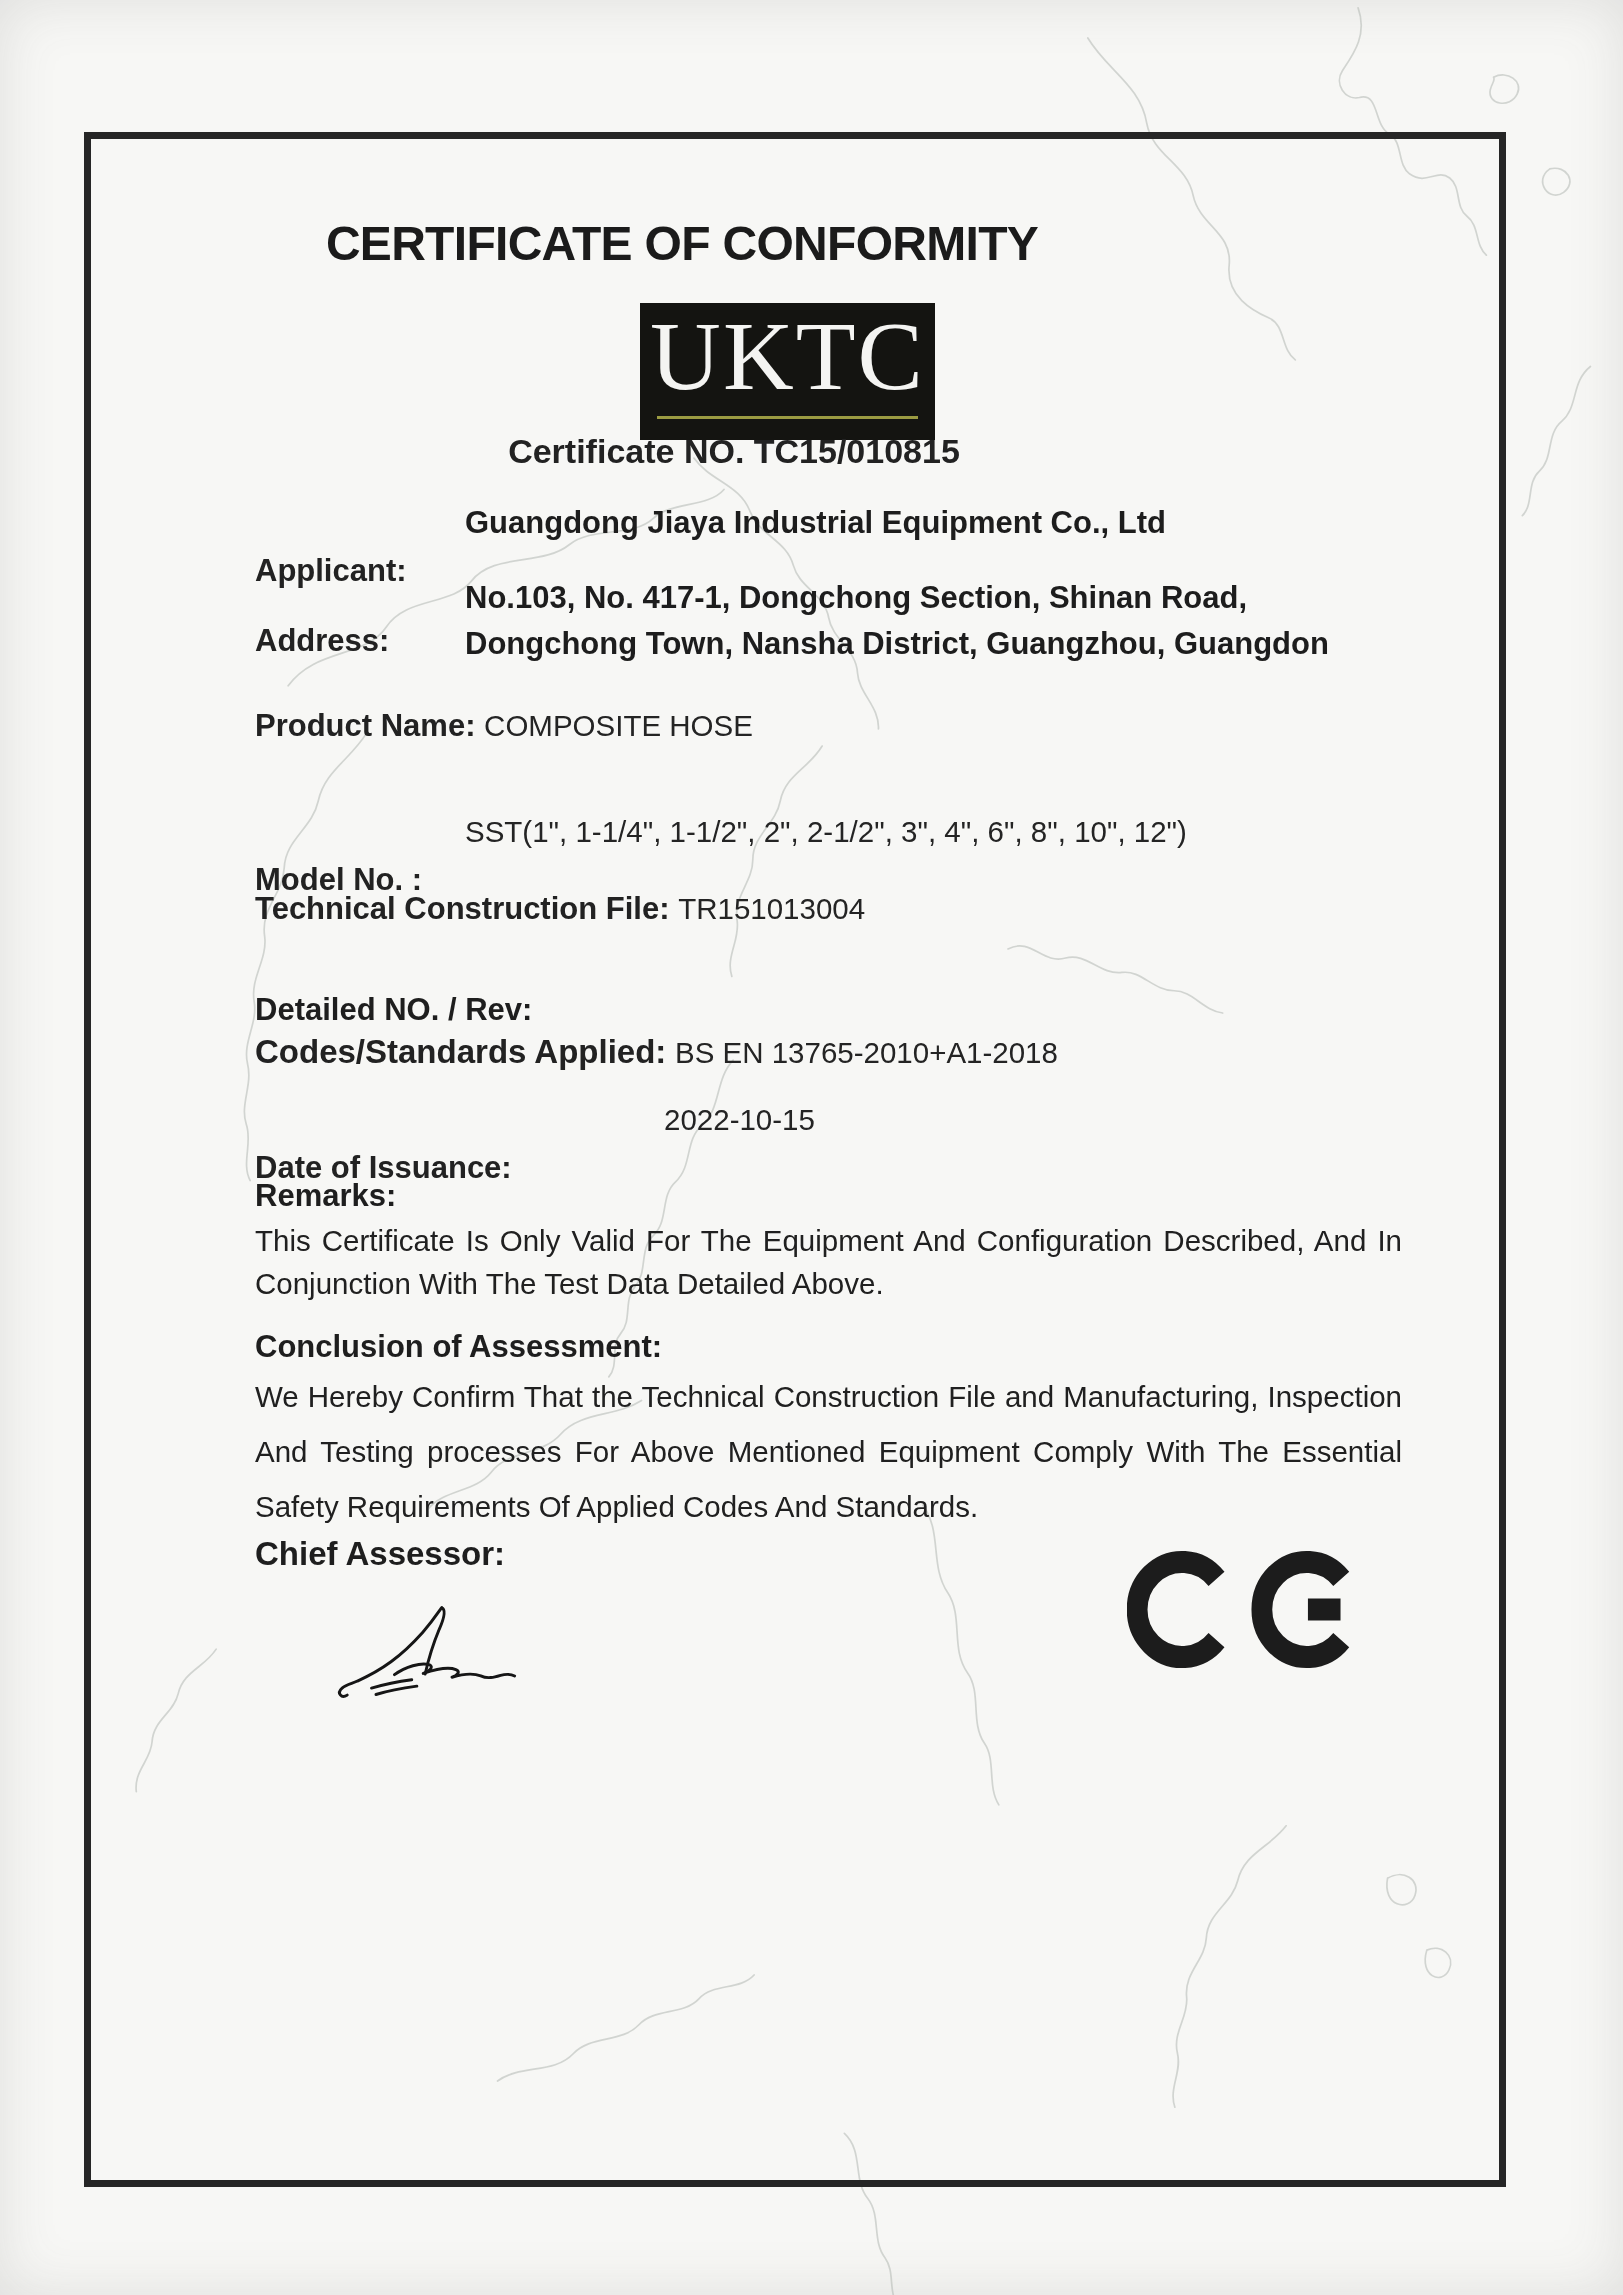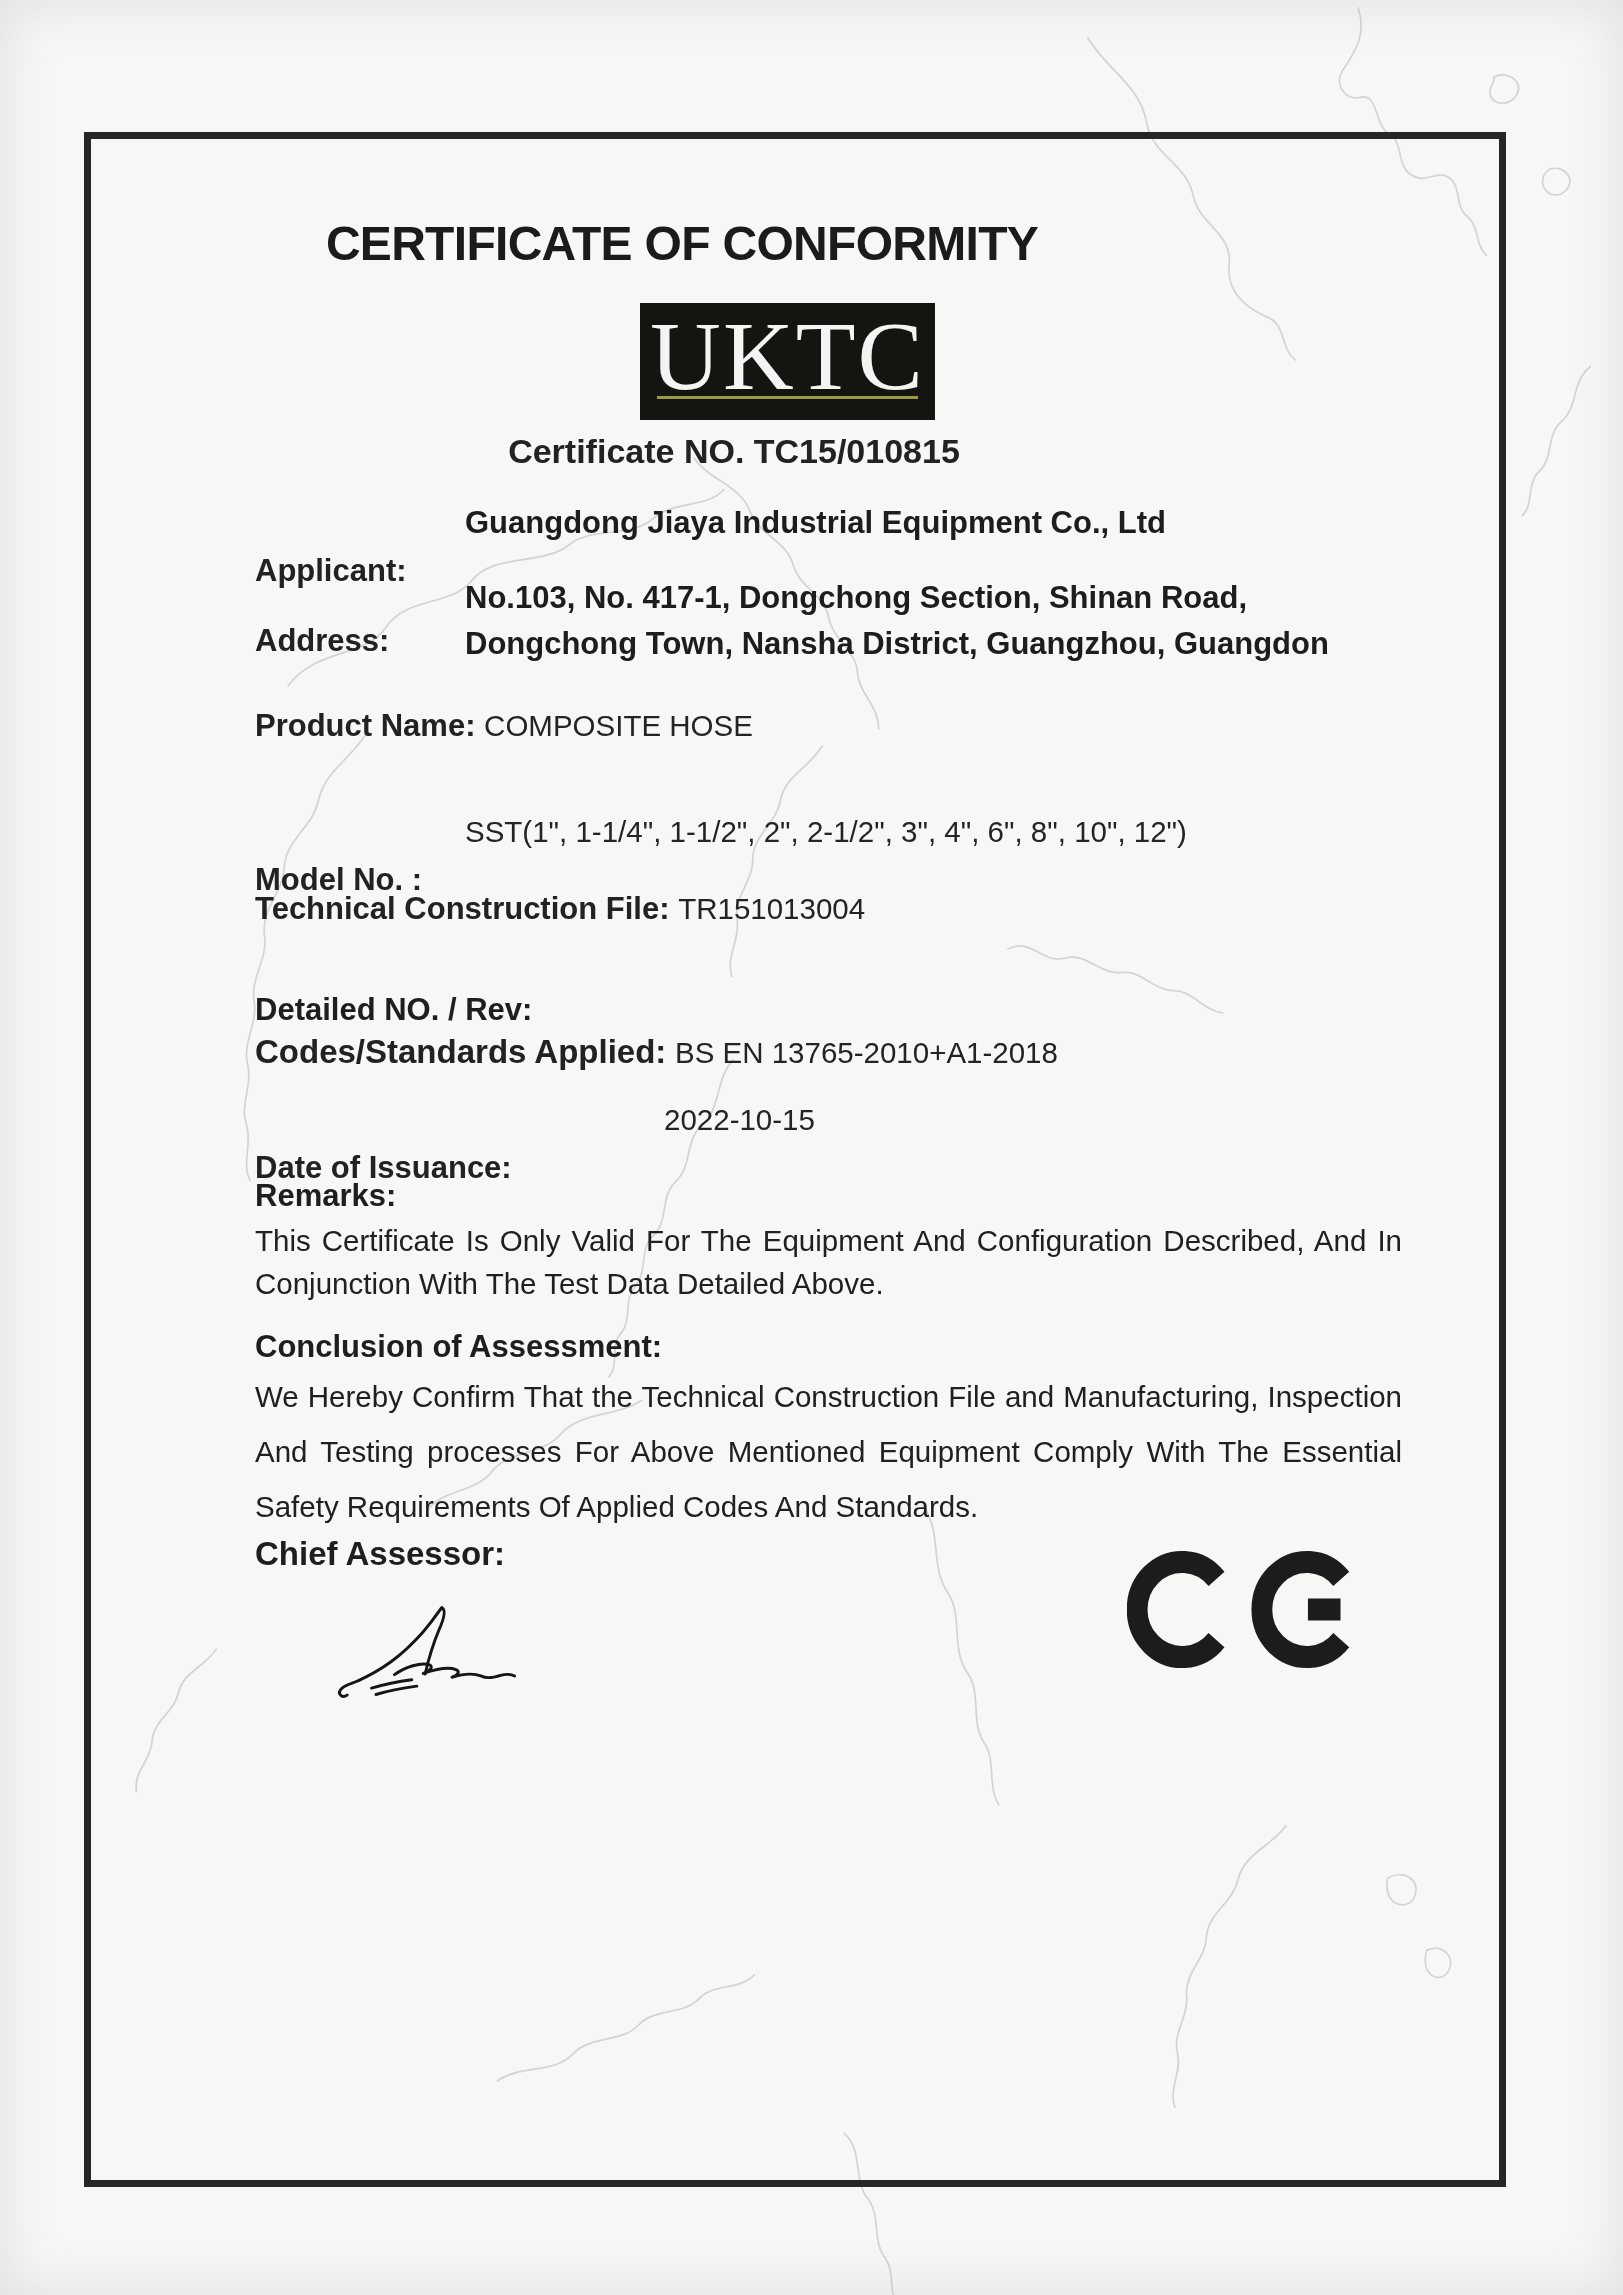--- a/index.html
+++ b/index.html
@@ -14,21 +14,21 @@
   .map-bg path{fill:none;stroke:#b3b8b3;stroke-width:2.6;stroke-linecap:round;stroke-linejoin:round;opacity:.55;}
   .frame{
     position:absolute;left:84px;top:132px;width:1422px;height:2055px;
     border:7.2px solid #262626;box-sizing:border-box;
   }
   .title{
     position:absolute;left:0;top:216px;width:1364px;text-align:center;
     font-size:48px;font-weight:700;letter-spacing:-0.7px;color:#1b1b1b;
   }
   .logo{
-    position:absolute;left:640px;top:303px;width:295px;height:117px;
+    position:absolute;left:640px;top:303px;width:295px;height:137px;
     background:#141411;text-align:center;
   }
   .logo-text{
     position:relative;display:block;margin-top:3.9px;
     font-family:"Liberation Serif", serif;font-size:98px;line-height:98px;
     color:#f4f4f2;letter-spacing:2px;
   }
   .gold-rule{position:absolute;left:17px;right:17px;bottom:21px;height:3.3px;background:#9b9b42;}
   .cert-no{
     position:absolute;left:0;top:432px;width:1468px;text-align:center;

